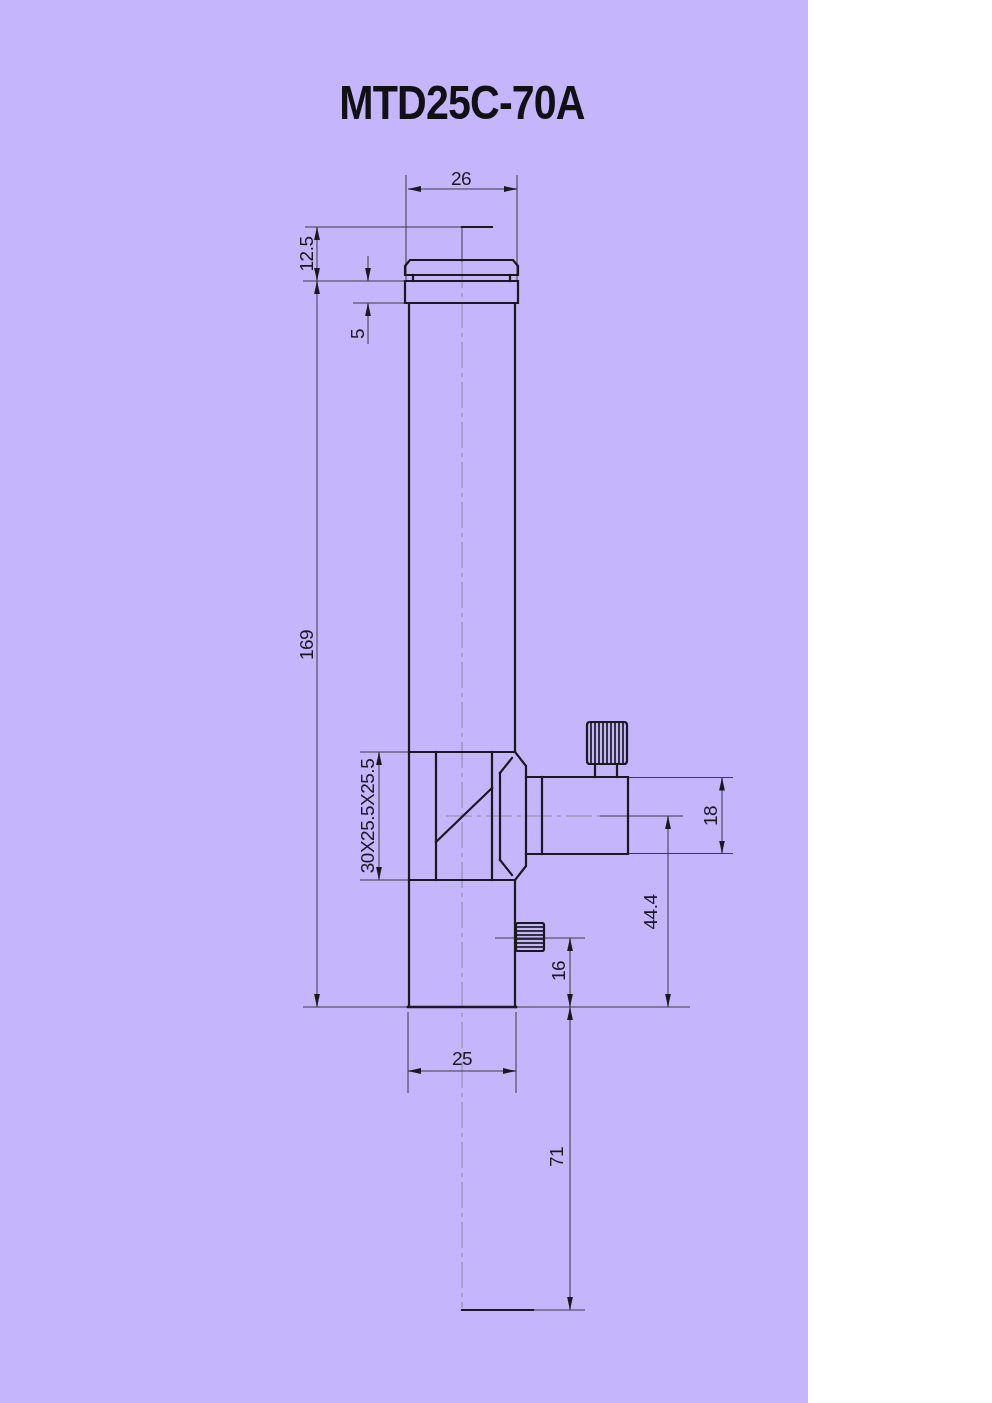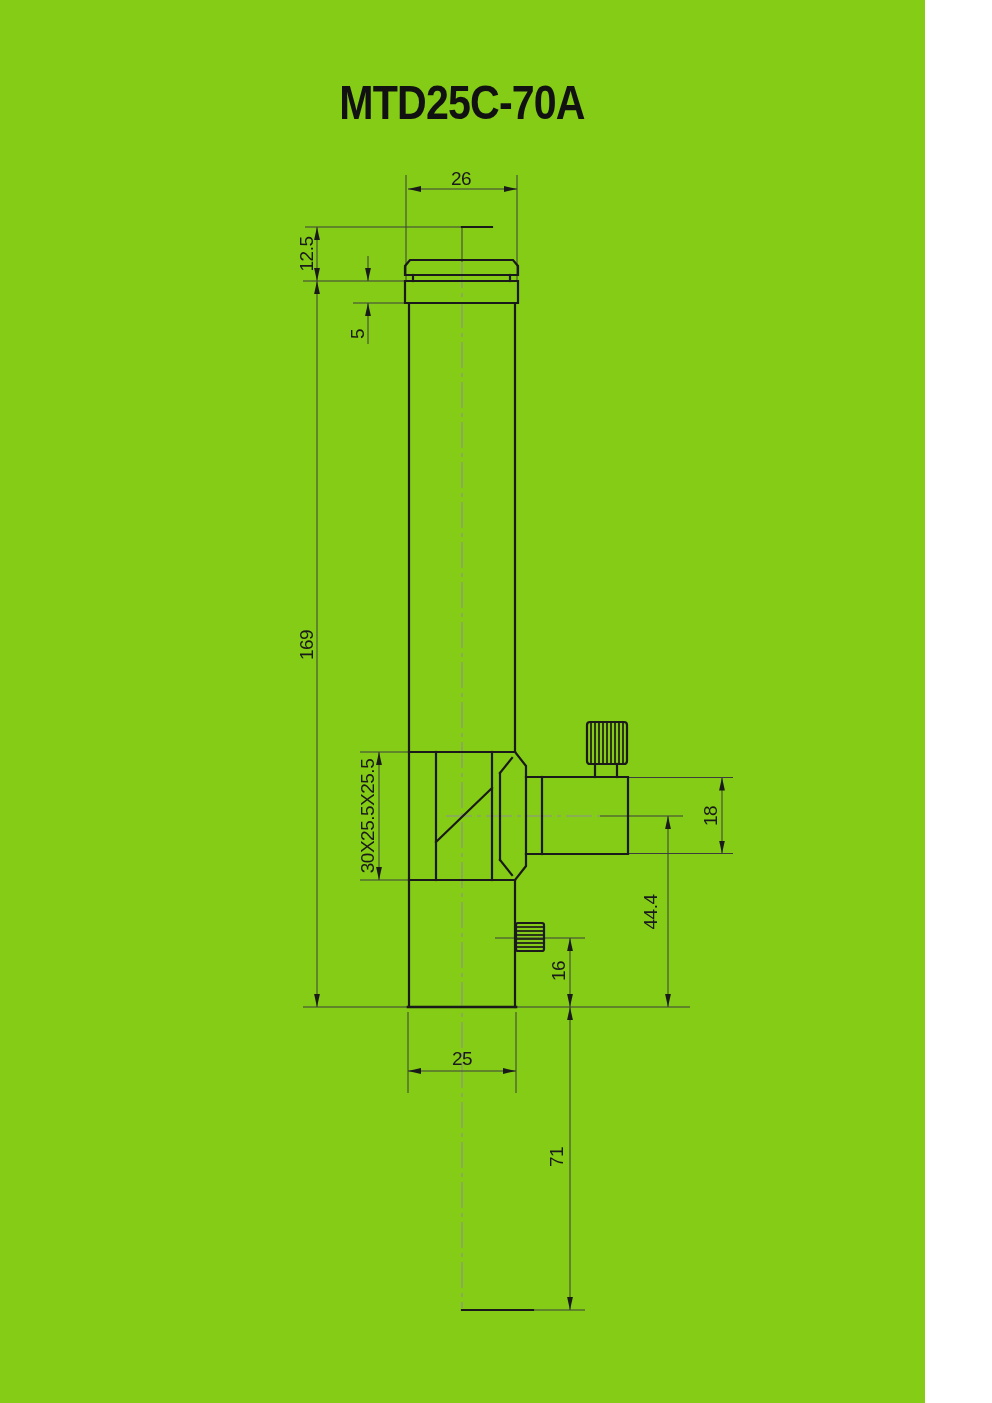--- a/index.html
+++ b/index.html
@@ -1,16 +1,16 @@
 <!DOCTYPE html>
 <html><head>
 <meta charset="utf-8">
 <style>
   html,body{margin:0;padding:0;background:#ffffff;}
-  .page{position:relative;width:925px;height:1403px;background:#84cc16;overflow:hidden;
+  .page{position:relative;width:808px;height:1403px;background:#c4b5fd;overflow:hidden;
         font-family:"Liberation Sans",sans-serif;}
   .title{position:absolute;left:0;top:74px;width:924px;text-align:center;
          font-size:49px;font-weight:bold;color:#111;letter-spacing:-1px;
          transform:scaleX(0.84);transform-origin:462px 0;}
   svg{position:absolute;left:0;top:0;}
   .o{stroke:#1a1a1a;stroke-width:2.2;fill:none;stroke-linecap:square;}
   .o2{stroke:#1a1a1a;stroke-width:2.6;fill:none;stroke-linecap:square;}
   .k{stroke:#1a1a1a;stroke-width:1.7;fill:none;}
   .t{stroke:#3d3d3d;stroke-width:1;fill:none;}
   .c{stroke:#8f8f8f;stroke-width:1.1;fill:none;stroke-dasharray:26 5 4 5;}

